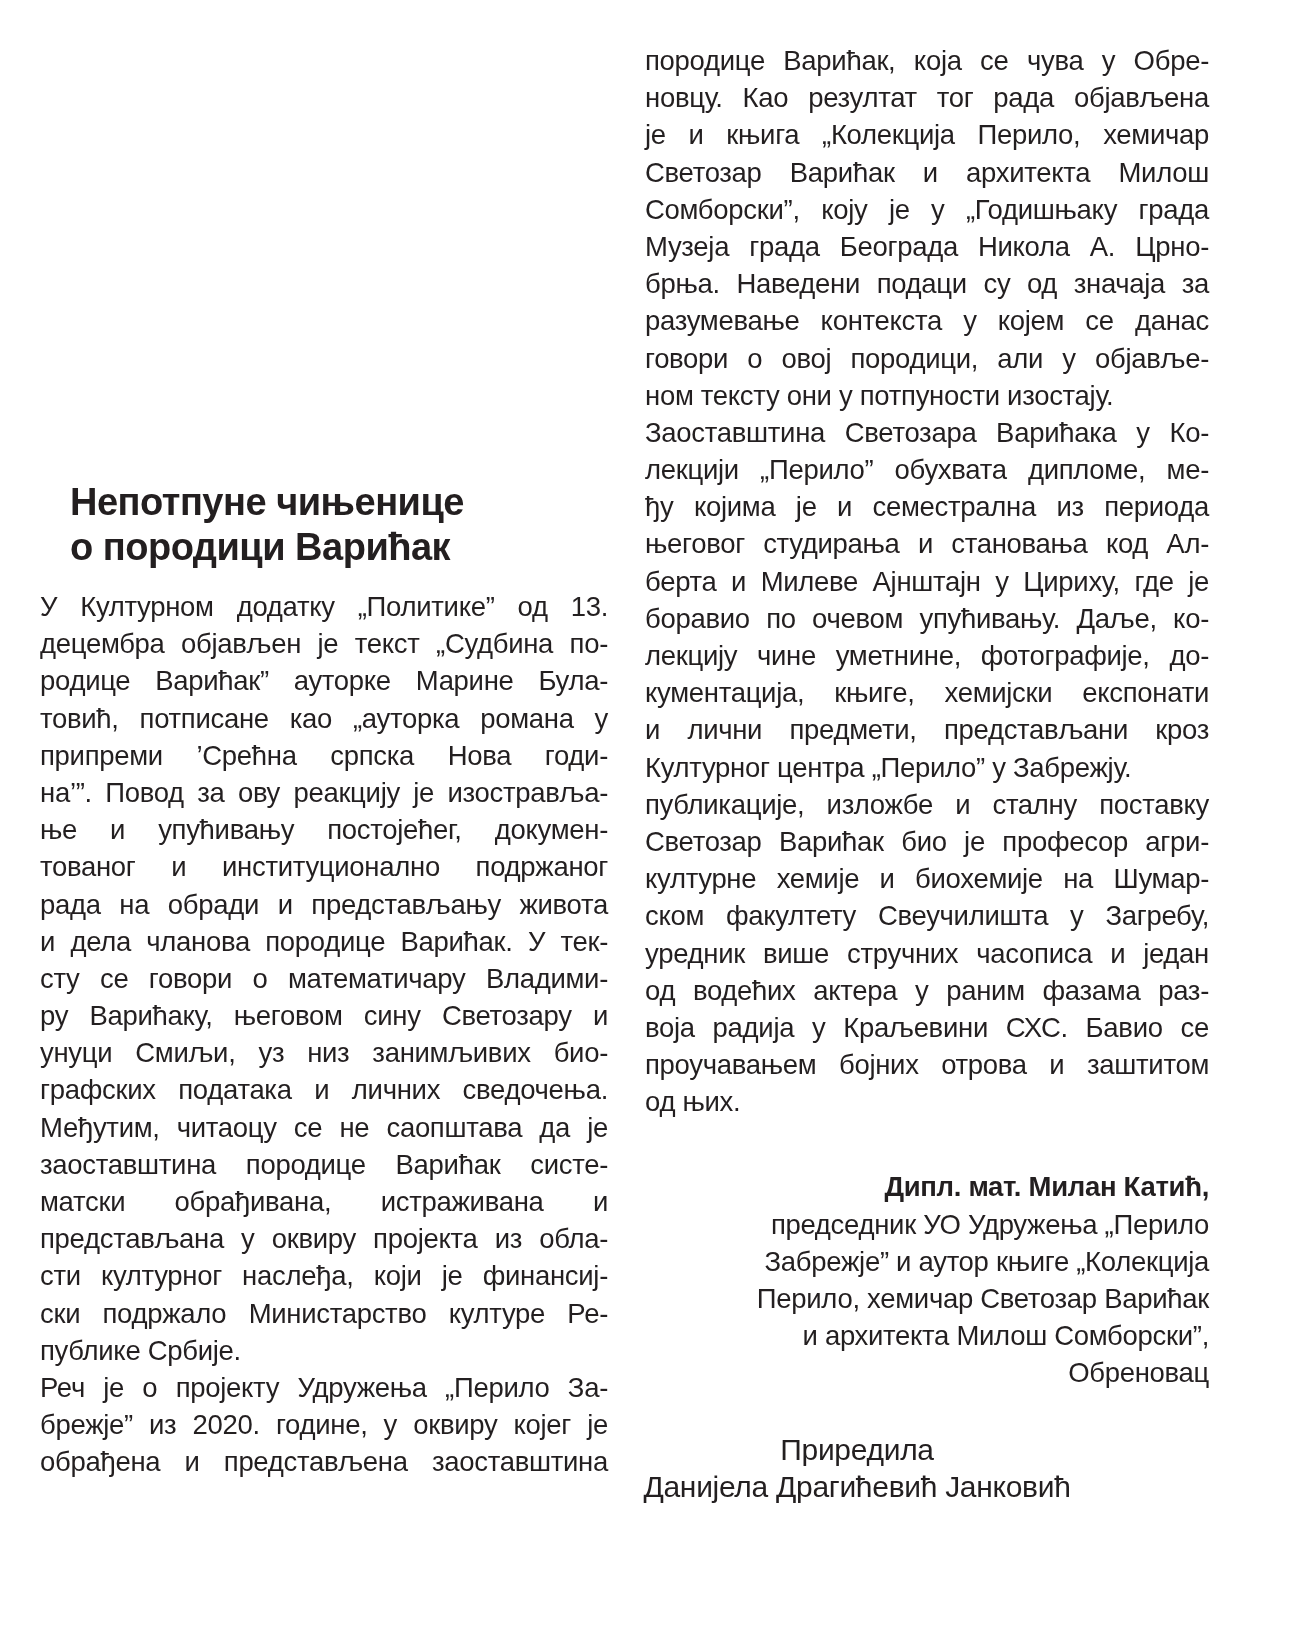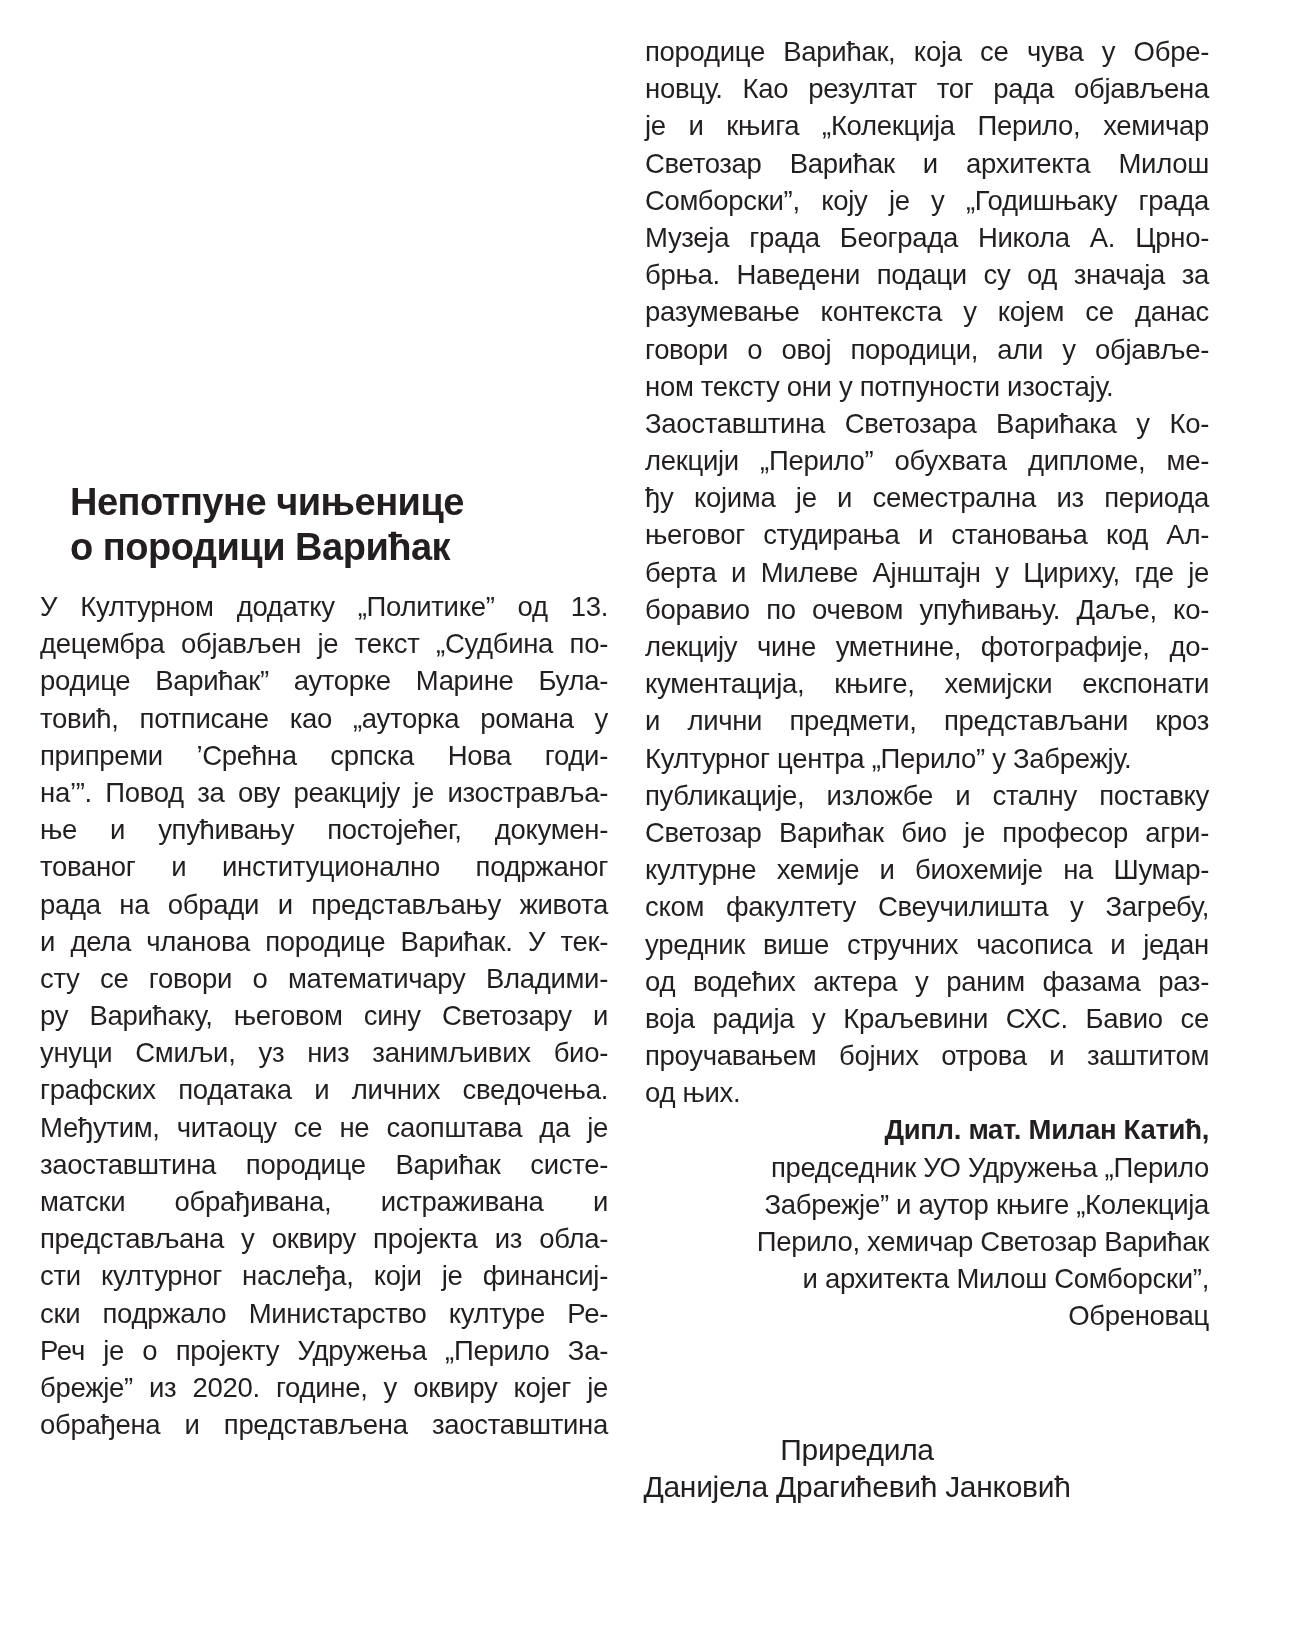--- a/index.html
+++ b/index.html
@@ -8,41 +8,41 @@
     color: #231f20;
     font-family: "Liberation Sans", "DejaVu Sans", sans-serif;
   }
   .col {
     position: absolute;
     font-size: 27.5px;
     line-height: 37.2px;
     letter-spacing: -0.3px;
   }
   .col-left { left: 40px; top: 480px; width: 568px; }
-  .col-right { left: 645px; top: 33px; width: 564px; }
+  .col-right { left: 645px; top: 42px; width: 564px; }
   .line {
     display: block;
     white-space: nowrap;
     text-align: justify;
     text-align-last: justify;
     height: 37.2px;
   }
   .line.last { text-align-last: left; }
   .headline {
     font-weight: bold;
     font-size: 38px;
     line-height: 45px;
     letter-spacing: -0.5px;
     margin-bottom: 18px;
     margin-left: 30px;
   }
   .headline .hl { display: block; white-space: nowrap; }
   .sig { text-align: right; }
   .sig .line { text-align: right; text-align-last: right; }
-  .sig .name { font-weight: bold; }
+  .sig .name { font-weight: bold; margin-top: 48px; }
   .editor {
     position: absolute;
     left: 645px; width: 564px;
     top: 1431px;
     text-align: center;
     font-size: 30px;
     line-height: 37.2px;
     letter-spacing: -0.3px;
   }
   .editor .label { display: block; margin-left: -140px; }
@@ -70,20 +70,21 @@
     <span class="line">сту се говори о математичару Владими-</span>
     <span class="line">ру Варићаку, његовом сину Светозару и</span>
     <span class="line">унуци Смиљи, уз низ занимљивих био-</span>
     <span class="line">графских података и личних сведочења.</span>
     <span class="line">Међутим, читаоцу се не саопштава да је</span>
     <span class="line">заоставштина породице Варићак систе-</span>
     <span class="line">матски обрађивана, истраживана и</span>
     <span class="line">представљана у оквиру пројекта из обла-</span>
     <span class="line">сти културног наслеђа, који је финансиј-</span>
     <span class="line">ски подржало Министарство културе Ре-</span>
+    <span class="line last">публике Србије.</span>
     <span class="line">Реч је о пројекту Удружења „Перило За-</span>
     <span class="line">брежје” из 2020. године, у оквиру којег је</span>
     <span class="line">обрађена и представљена заоставштина</span>
   </div>
 </div>
 
 <div class="col col-right">
   <div>
     <span class="line">породице Варићак, која се чува у Обре-</span>
     <span class="line">новцу. Као резултат тог рада објављена</span>

